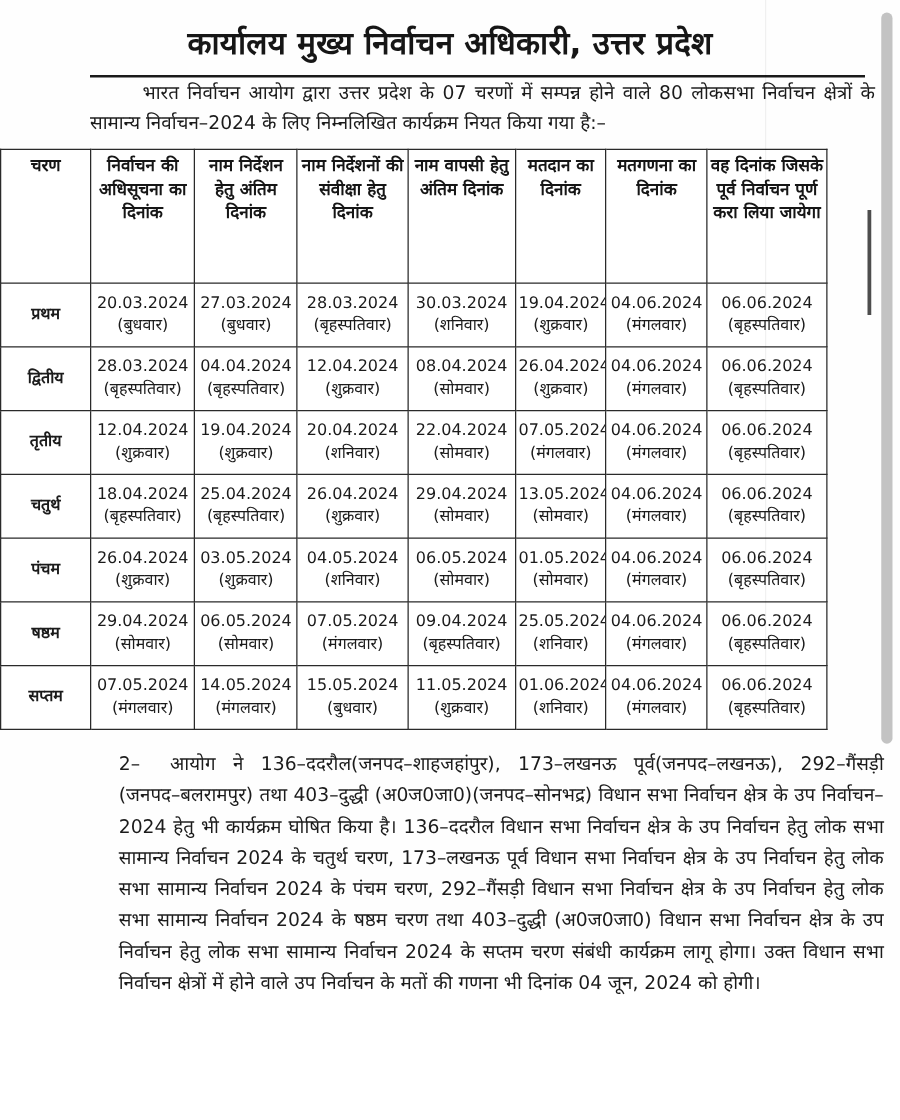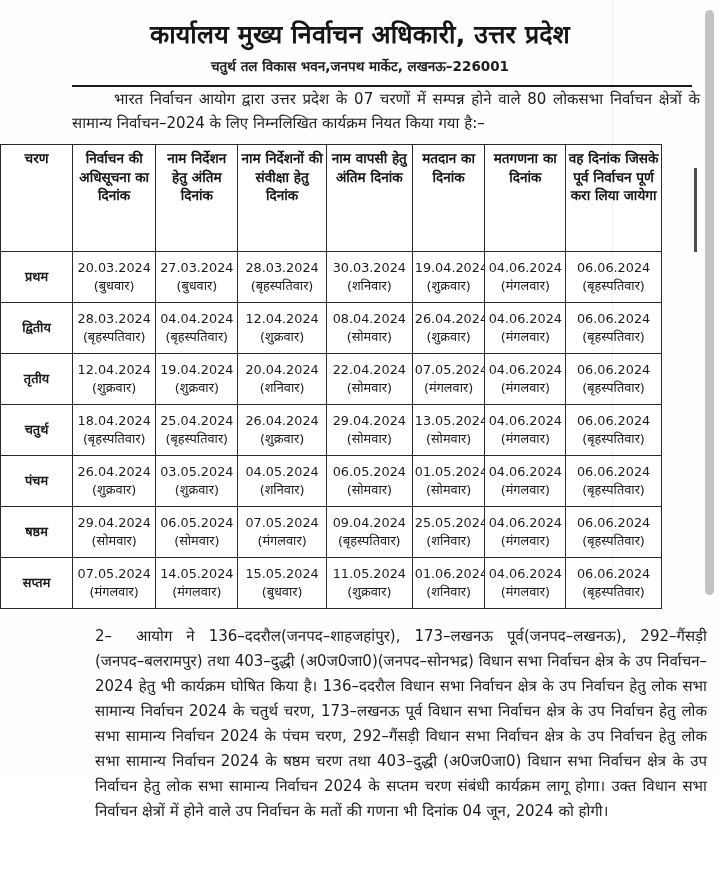--- a/index.html
+++ b/index.html
@@ -43,21 +43,20 @@
   .scan-line{ position:absolute; left:612px; top:0; width:1px; height:575px; background:rgba(0,0,0,0.055); }
   .edge-mark{ position:absolute; left:694px; top:168px; width:3px; height:84px; background:#2e2e2e; opacity:.85; }
 </style>
 </head>
 <body>
 
 <div class="page">
 
   <div class="header">
     <div class="org-name">कार्यालय मुख्य निर्वाचन अधिकारी, उत्तर प्रदेश</div>
-    <div class="address">चतुर्थ तल विकास भवन,जनपथ मार्केट, लखनऊ–226001</div>
   </div>
 
   <div class="rule"></div>
 
 
   <p class="intro">भारत निर्वाचन आयोग द्वारा उत्तर प्रदेश के 07 चरणों में सम्पन्न होने वाले 80 लोकसभा निर्वाचन क्षेत्रों के सामान्य निर्वाचन–2024 के लिए निम्नलिखित कार्यक्रम नियत किया गया है:–</p>
 
   <table class="schedule">
     <colgroup>
         <col style="width: 10.9%;">

